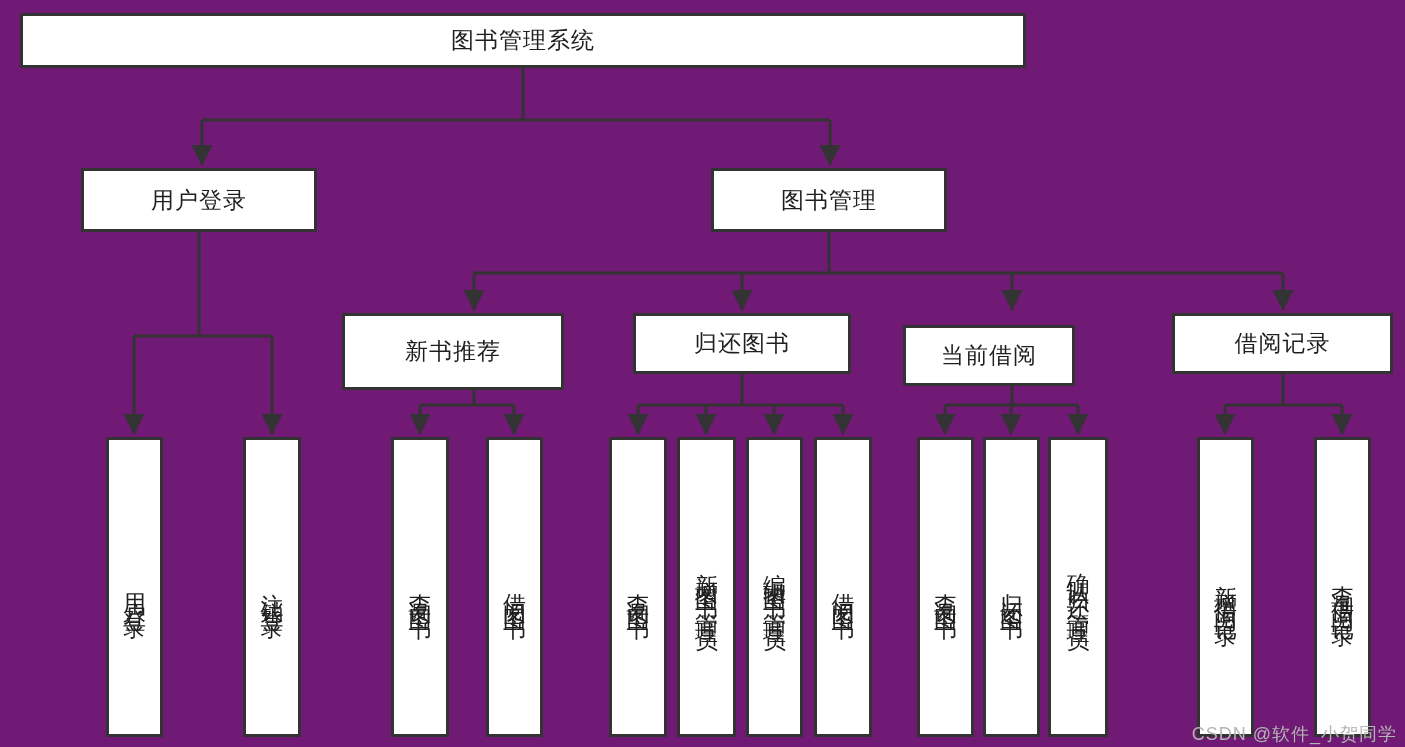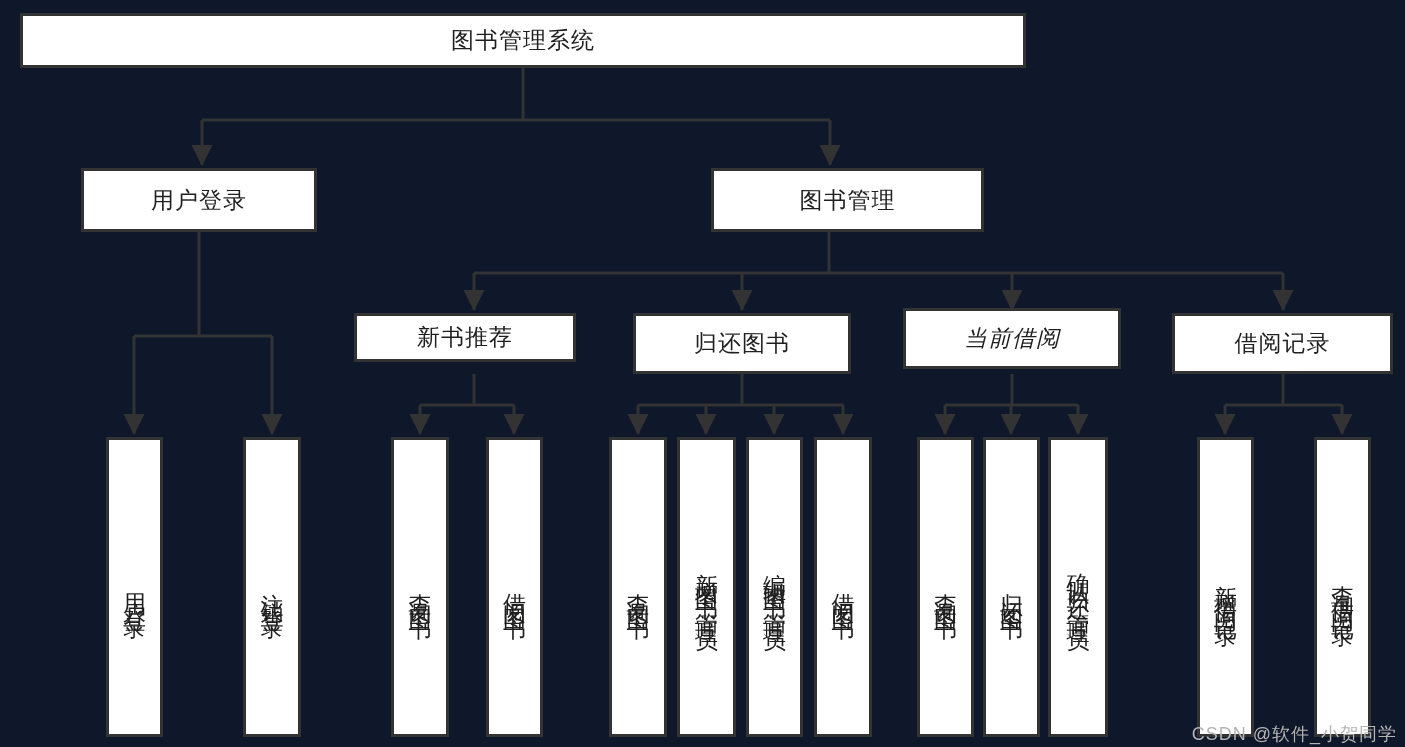--- a/index.html
+++ b/index.html
@@ -1,20 +1,20 @@
 <!DOCTYPE html>
 <html><head>
 <meta charset="utf-8">
 <style>
   html, body { margin: 0; padding: 0; background: #ffffff; }
   #canvas {
     position: relative;
     width: 1405px;
     height: 747px;
-    background: #0f172a;
+    background: #701a75;
     font-family: "Liberation Sans", "DejaVu Sans", sans-serif;
     overflow: hidden;
   }
   #wires { position: absolute; left: 0; top: 0; width: 1405px; height: 747px; }
   .node {
     position: absolute;
     box-sizing: border-box;
     border: 3px solid #333333;
     background: #ffffff;
     display: flex;
@@ -28,24 +28,24 @@
     writing-mode: vertical-rl;
     text-orientation: mixed;
     font-size: 23px;
     letter-spacing: 8px;
     line-height: 1;
     text-indent: 8px;
   }
   
   #n-root            { left: 20px;   top: 13px;  width: 1006px; height: 55px; }
   #n-user-login      { left: 81px;   top: 168px; width: 236px;  height: 64px; }
-  #n-book-mgmt       { left: 711px;  top: 168px; width: 273px;  height: 64px; }
-  #n-new-book-rec    { left: 354px;  top: 313px; width: 222px;  height: 49px; }
+  #n-book-mgmt       { left: 711px;  top: 168px; width: 236px;  height: 64px; }
+  #n-new-book-rec    { left: 342px;  top: 313px; width: 222px;  height: 77px; }
   #n-book-borrow     { left: 633px;  top: 313px; width: 218px;  height: 61px; }
-  #n-current-borrow  { left: 903px;  top: 308px; width: 218px;  height: 61px; font-style: italic; }
+  #n-current-borrow  { left: 903px;  top: 325px; width: 172px;  height: 61px; }
   #n-borrow-record   { left: 1172px; top: 313px; width: 221px;  height: 61px; }
   .leaf { top: 437px; height: 300px; }
   #n-login-leaf      { left: 106px;  width: 57px; }
   #n-logout-leaf     { left: 243px;  width: 58px; }
   #n-rec-query       { left: 391px;  width: 58px; }
   #n-rec-borrow      { left: 486px;  width: 57px; }
   #n-bb-query        { left: 609px;  width: 58px; }
   #n-bb-add          { left: 677px;  width: 59px; }
   #n-bb-edit         { left: 746px;  width: 57px; }
   #n-bb-borrow       { left: 814px;  width: 58px; }

